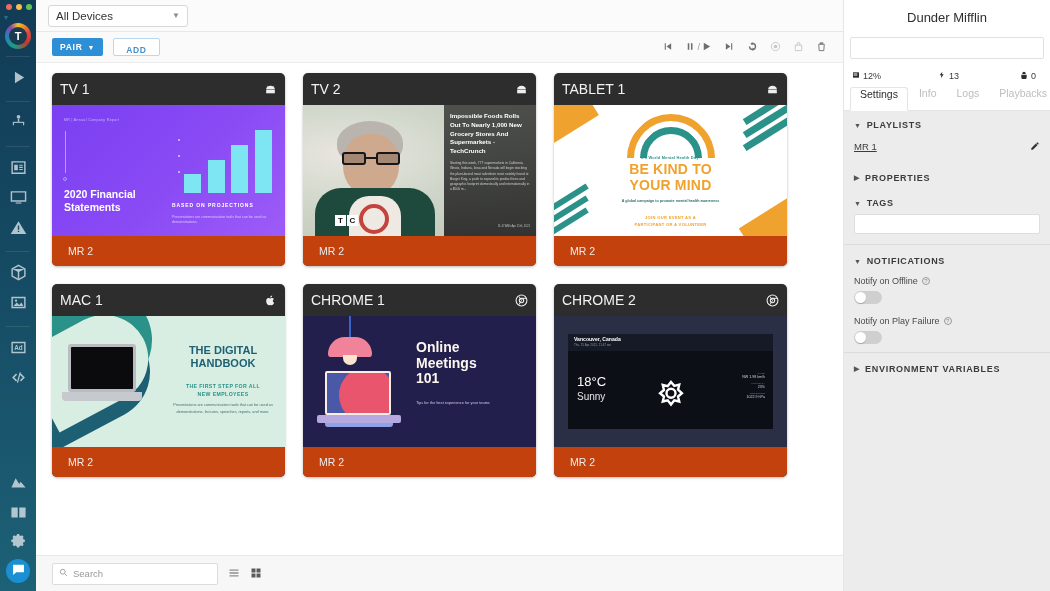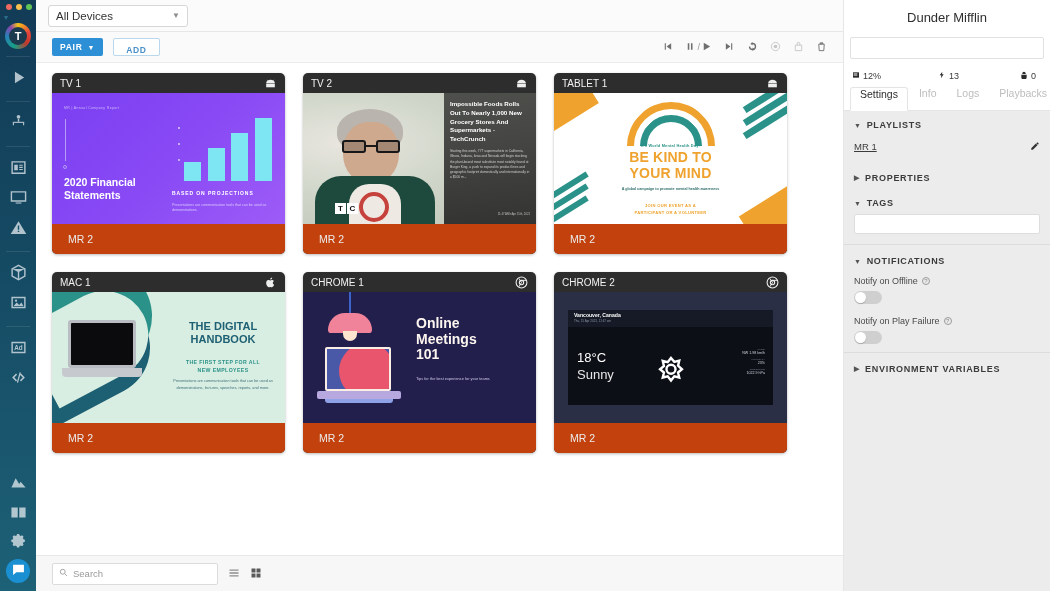--- a/index.html
+++ b/index.html
@@ -83,22 +83,22 @@
 
   
   .gridwrap { flex:1 1 auto; background:#fff; padding: 10px 16px 0 16px; overflow:hidden; }
   .grid { display:grid; grid-template-columns: repeat(3, 233px); gap: 18px 18px; }
 
   .card {
     background:#2d2d2d; border-radius:5px; overflow:hidden;
     box-shadow: 0 1px 3px rgba(0,0,0,.28);
   }
   .card-head {
-    height: 20px; display:flex; align-items:center; justify-content:space-between;
-    padding: 0 8px; color:#f2f2f2; font-size: 10px;
+    height: 32px; display:flex; align-items:center; justify-content:space-between;
+    padding: 0 8px; color:#f2f2f2; font-size: 14px;
   }
   .card-head .os { opacity:.92; display:flex; }
   .card-head .os svg { width: 13px; height: 13px; fill:#ffffff; }
   .card-screen { height: 131px; background:#000; position:relative; overflow:hidden; }
   .card-foot {
     height: 30px; background:#c2410c; display:flex; align-items:center;
     padding: 0 16px; color:#ececec; font-size: 10.5px;
   }
 
   
@@ -181,21 +181,21 @@
   .s-om .om-t { position:absolute; right:8px; top:24px; width:112px; font-size:14px; font-weight:800; color:#fdf6ef; line-height:1.12; }
   .s-om .om-s { position:absolute; right:8px; top:84px; width:112px; font-size:3.9px; color:#cfc7e6; }
 
   
   .s-wx { width:100%; height:100%; background:#2b2f45; position:relative; }
   .s-wx .panel2 { position:absolute; left:14px; top:18px; right:14px; bottom:18px; background:#0d0f17; overflow:hidden; }
   .s-wx .ph { height:17px; background:#161a26; padding:2px 6px; }
   .s-wx .ph b { display:block; font-size:5.1px; font-weight:700; color:#fff; }
   .s-wx .ph span { display:block; font-size:3px; color:#8d93a6; margin-top:1px; }
   .s-wx .temp { position:absolute; left:9px; top:40px; font-size:13px; font-weight:400; color:#fff; }
-  .s-wx .cond { position:absolute; left:9px; top:57px; font-size:13px; color:#e6e6e6; }
+  .s-wx .cond { position:absolute; left:9px; top:57px; font-size:10px; color:#e6e6e6; }
   .s-wx .sun { position:absolute; left:50%; top:42px; transform:translateX(-50%); width:36px; height:36px; }
   .s-wx .sun svg { width:36px; height:36px; fill:none; stroke:#fff; stroke-width:3.2; }
   .s-wx .rstats { position:absolute; right:8px; top:38px; text-align:right; color:#cfd3dd; }
   .s-wx .rstats .k { font-size:2.5px; color:#7d8295; letter-spacing:.2px; }
   .s-wx .rstats .v { font-size:3.6px; margin-bottom:3px; }
 
   
   .bottombar {
     height: 36px; flex: 0 0 36px; background:#f7f7f7; border-top:1px solid #e8e8e8;
     display:flex; align-items:center; padding: 0 16px;

